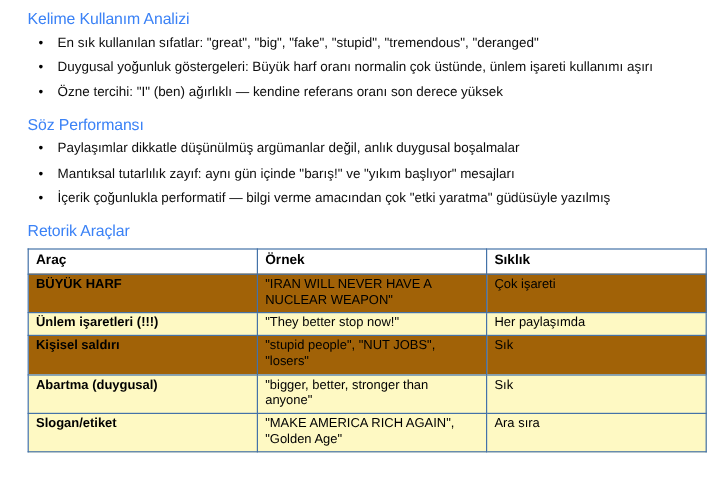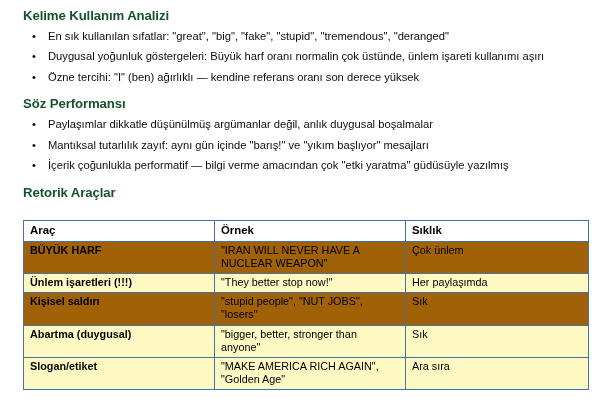--- a/index.html
+++ b/index.html
@@ -18,23 +18,23 @@
     position: relative;
     width: 600px;
     height: 409px;
     padding: 0;
     box-sizing: border-box;
   }
   .section {
     padding: 0 12px 0 23px;
   }
   .section-heading {
-    color: #14532d;
+    color: #3b82f6;
     font-size: 13.2px;
-    font-weight: bold;
+    font-weight: normal;
     letter-spacing: -0.1px;
     margin: 0;
     padding: 0;
   }
   .sec1-heading { padding-top: 8px; }
   .sec2-heading { padding-top: 11px; }
   .sec3-heading { padding-top: 12px; }
 
   ul.bullets {
     list-style: none;
@@ -55,21 +55,21 @@
     position: absolute;
     left: 9px;
     top: 0px;
     font-size: 11.2px;
     line-height: 15.4px;
     color: #000;
   }
 
   
   .table-wrap {
-    margin: 20px 0 0 23px;
+    margin: 7px 0 0 23px;
     width: 565px;
   }
   table.rhetoric {
     border-collapse: collapse;
     width: 565px;
     table-layout: fixed;
     border: 1px solid #4472A8;
   }
   table.rhetoric col.c1 { width: 191px; }
   table.rhetoric col.c2 { width: 191px; }
@@ -161,21 +161,21 @@
           <th>Sıklık</th>
         </tr>
       </thead>
       <tbody>
         <tr class="shaded">
           <td class="tool">BÜYÜK HARF</td>
           <td>
             <span class="cellline">"IRAN WILL NEVER HAVE A</span>
             <span class="cellline">NUCLEAR WEAPON"</span>
           </td>
-          <td>Çok ünlem</td>
+          <td>Çok işareti</td>
         </tr>
         <tr class="plain">
           <td class="tool">Ünlem işaretleri (!!!)</td>
           <td>
             <span class="cellline">"They better stop now!"</span>
           </td>
           <td>Her paylaşımda</td>
         </tr>
         <tr class="shaded">
           <td class="tool">Kişisel saldırı</td>

